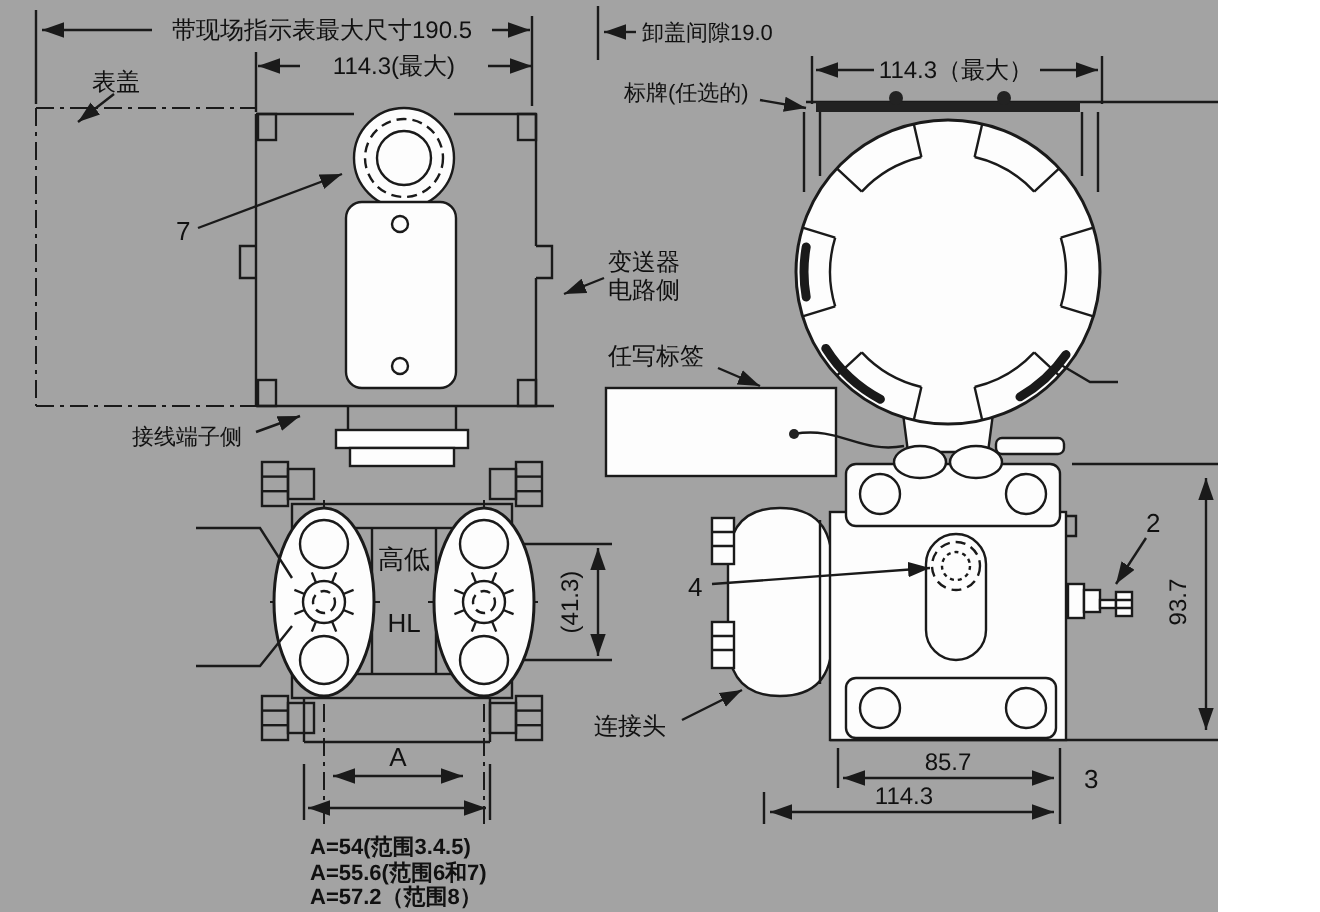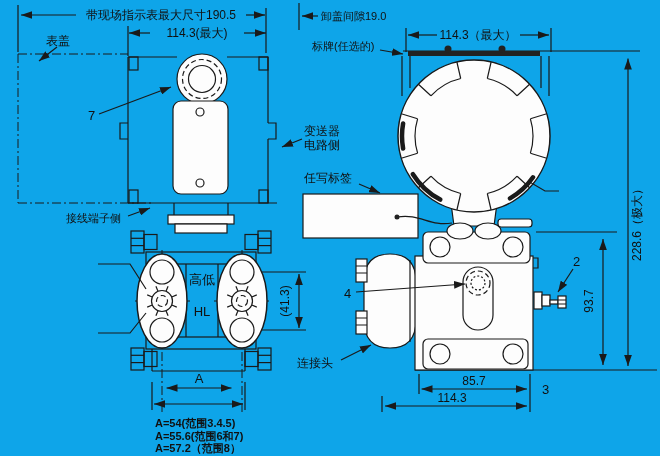--- a/index.html
+++ b/index.html
@@ -1,16 +1,16 @@
 <!DOCTYPE html>
 <html><head>
 <meta charset="utf-8">
 <style>
   html,body{margin:0;padding:0;background:#ffffff;}
-  .stage{position:relative;width:660px;height:456px;background:#0ea5e9;overflow:hidden;
+  .stage{position:relative;width:609px;height:456px;background:#a3a3a3;overflow:hidden;
          font-family:"Liberation Sans","DejaVu Sans",sans-serif;}
   svg line,svg path,svg rect,svg circle,svg ellipse,svg polygon{
     fill:none;stroke:#1a1a1a;stroke-width:1.2;}
   .fw{fill:#fdfdfd;}
   .fd{fill:#222222;stroke:none;}
   .mk{fill:#1a1a1a;stroke:none;}
   .dd{stroke-dasharray:9 3 2 3;stroke-width:1;}
   .dsh{stroke-dasharray:5 3;}
   .dot{stroke-dasharray:2 2;}
   .s15{stroke-width:1.5;}

